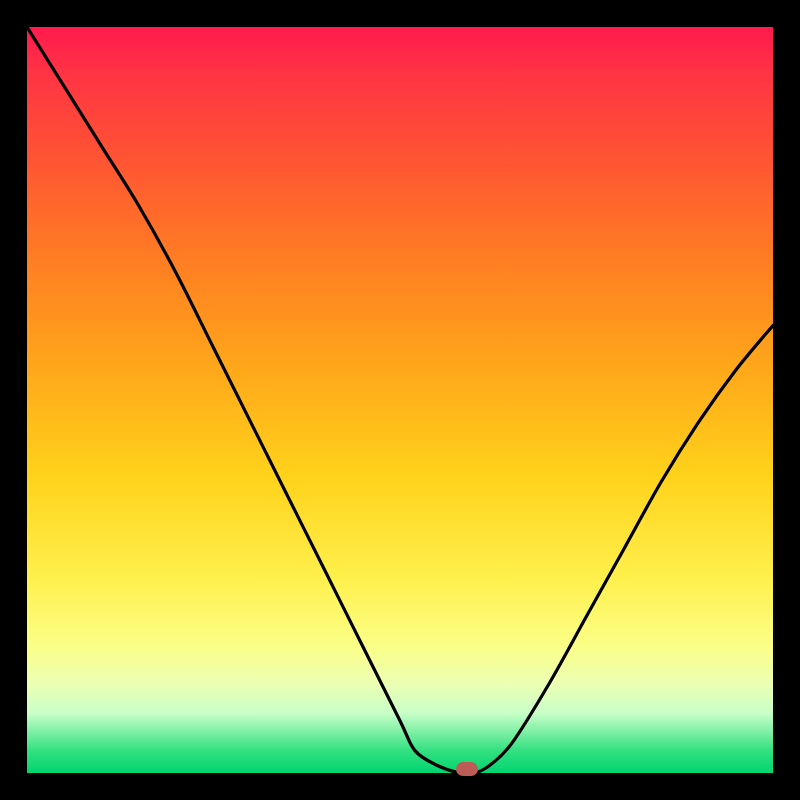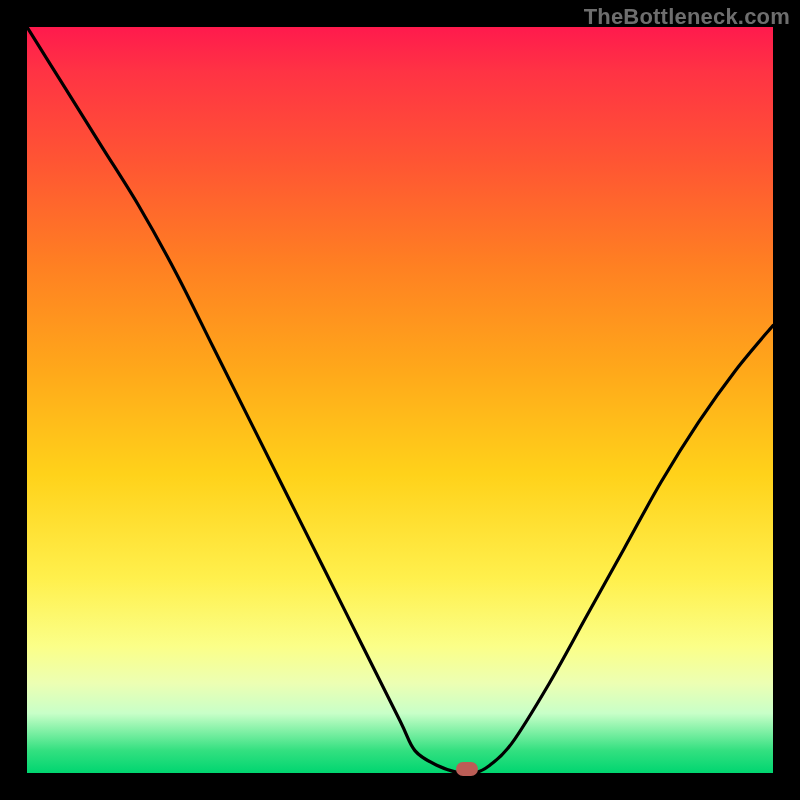--- a/index.html
+++ b/index.html
@@ -62,21 +62,20 @@
     height: 14px;
     border-radius: 7px;
     background: #bb5d56;
     transform: translate(-50%, -50%);
   }
 </style>
 </head>
 <body>
 
 <div class="frame">
-  <div class="watermark">TheBottleneck.com</div>
 
   <div class="plot-area">
     <svg class="curve" viewBox="0 0 746 746" preserveAspectRatio="none">
       <path id="curve-path" d="M 0 0 C 6.216666666666668 9.946666666666658 24.866666666666667 39.78666666666662 37.300000000000004 59.67999999999995 C 49.73333333333334 79.57333333333328 62.16666666666668 99.46666666666668 74.60000000000001 119.36000000000001 C 87.03333333333335 139.25333333333336 99.46666666666665 157.9033333333333 111.89999999999999 179.03999999999996 C 124.33333333333333 200.17666666666662 136.76666666666668 222.55666666666662 149.20000000000002 246.17999999999995 C 161.63333333333335 269.8033333333333 174.06666666666666 295.91333333333336 186.5 320.78000000000003 C 198.93333333333334 345.6466666666667 211.36666666666665 370.5133333333333 223.79999999999998 395.38 C 236.23333333333332 420.24666666666667 248.66666666666663 445.11333333333334 261.09999999999997 469.98 C 273.5333333333333 494.8466666666667 285.9666666666667 519.7133333333333 298.40000000000003 544.5799999999999 C 310.83333333333337 569.4466666666666 323.26666666666665 594.3133333333333 335.7 619.18 C 348.1333333333333 644.0466666666666 364.2966666666667 676.3733333333333 373 693.78 C 381.7033333333333 711.1866666666666 381.7033333333334 716.16 387.92 723.62 C 394.13666666666666 731.08 402.84000000000003 734.81 410.3 738.54 C 417.76 742.27 426.4633333333333 744.7566666666667 432.67999999999995 746 C 438.8966666666666 747.2433333333333 442.6266666666666 747.2433333333333 447.59999999999997 746 C 452.5733333333333 744.7566666666667 456.3033333333333 743.5133333333333 462.52 738.54 C 468.7366666666667 733.5666666666666 474.9533333333334 729.8366666666666 484.90000000000003 716.16 C 494.8466666666667 702.4833333333333 509.7666666666666 677.6166666666667 522.1999999999999 656.48 C 534.6333333333332 635.3433333333334 547.0666666666666 611.72 559.5 589.34 C 571.9333333333334 566.96 584.3666666666668 544.58 596.8000000000001 522.2 C 609.2333333333333 499.82000000000005 621.6666666666667 476.19666666666666 634.1 455.06 C 646.5333333333333 433.92333333333335 658.9666666666667 414.03 671.4 395.38 C 683.8333333333333 376.73 696.2666666666667 359.32333333333327 708.6999999999999 343.15999999999997 C 721.1333333333332 326.99666666666667 739.7833333333333 305.86 746 298.40000000000003" fill="none" stroke="#000" stroke-width="3.2" stroke-linecap="round" stroke-linejoin="round"></path>
     </svg>
     <div id="marker" class="marker" style="left: 440.14px; top: 742.27px;"></div>
   </div>
 </div>
 
 </body></html>

